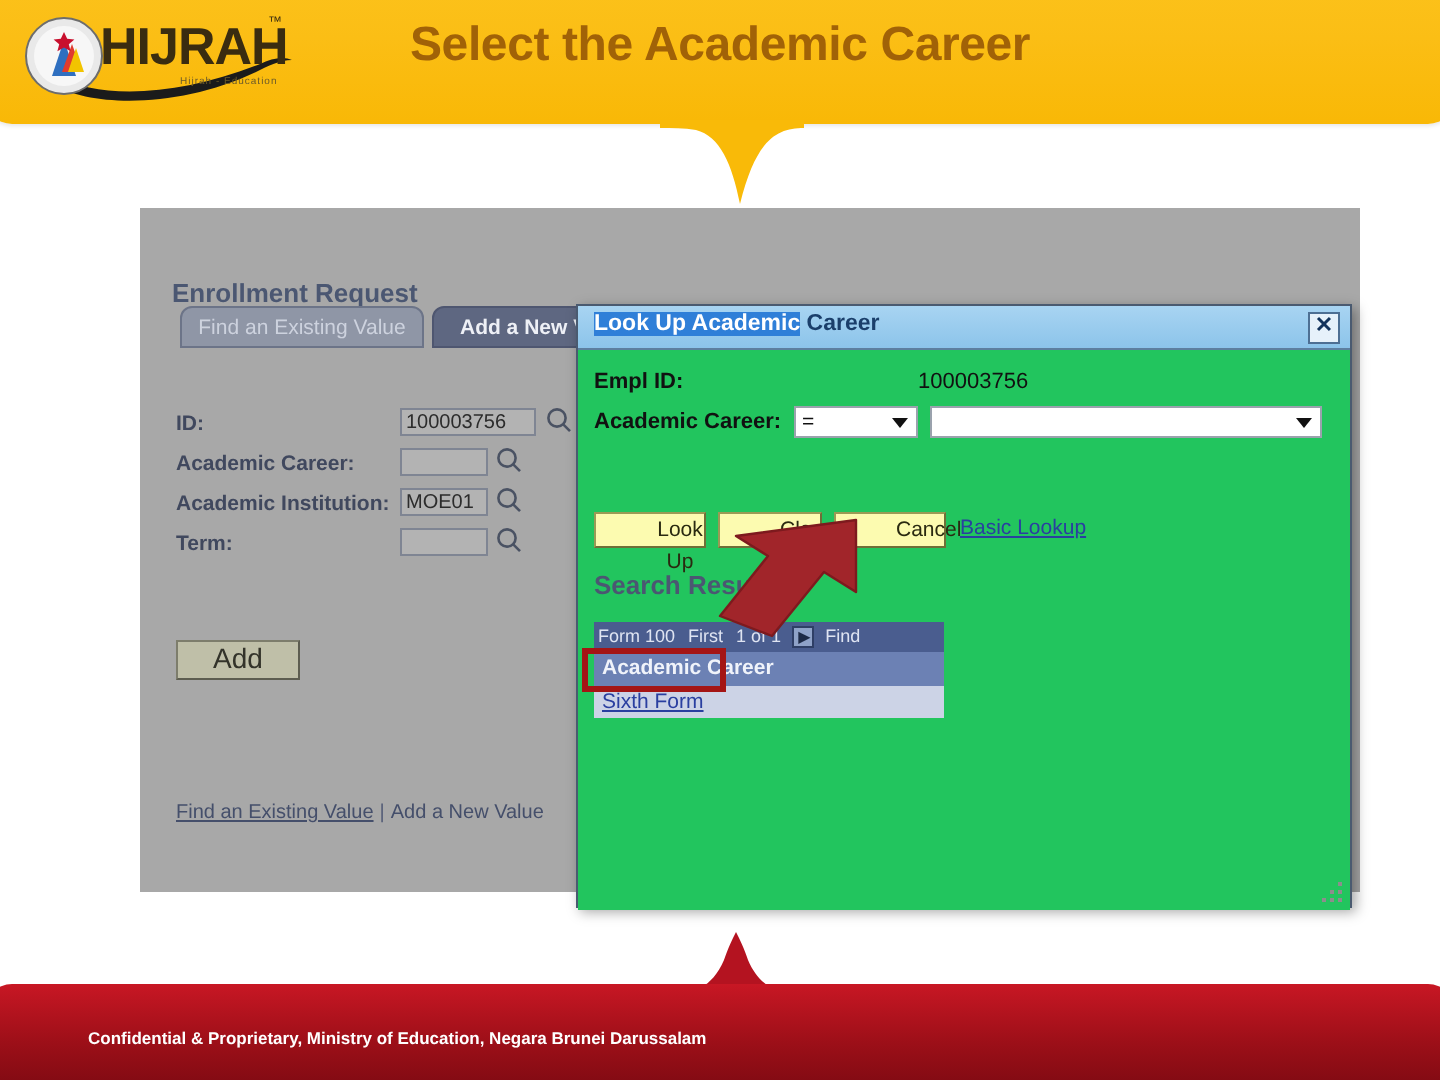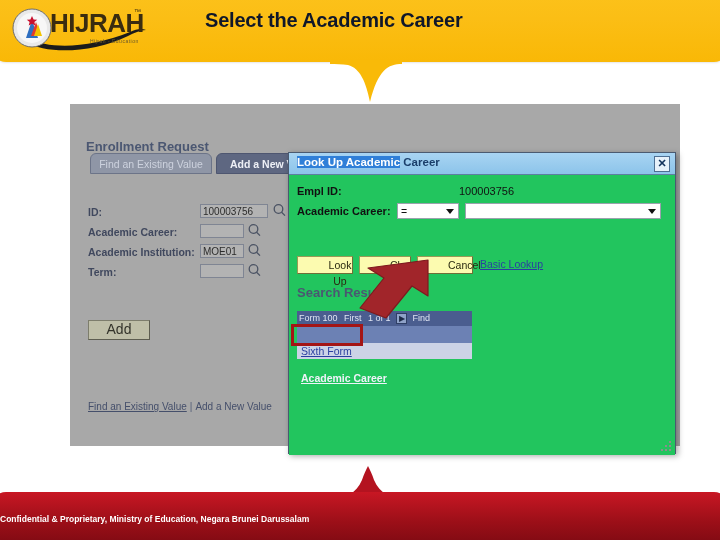--- a/index.html
+++ b/index.html
@@ -74,23 +74,23 @@
     font-size: 5px;
     color: #6b5a2a;
     letter-spacing: 0.5px;
   }
 
   .header-title {
     position: absolute;
     left: 205px;
     top: 9px;
     width: 512px;
-    font-size: 20px;
-    font-weight: bold;
-    color: #0f172a;
+    font-size: 24px;
+    font-weight: bold;
+    color: #a16207;
     font-family: "Liberation Sans", sans-serif;
     letter-spacing: -0.2px;
     white-space: nowrap;
   }
 
   
   .app-page {
     position: absolute;
     left: 70px;
     top: 104px;
@@ -386,22 +386,20 @@
     font-size: 10.5px;
     line-height: 17px;
     font-family: "Liberation Sans", sans-serif;
   }
   .result-head .col {
     position: absolute;
     left: 4px;
     top: 0;
     color: #f0f3fa;
     font-weight: bold;
-    text-decoration: underline;
-    margin-top: 44px;
   }
   .result-row {
     position: absolute;
     left: 8px;
     top: 168px;
     width: 175px;
     height: 16px;
     background: #ccd3e6;
     font-size: 10.5px;
     line-height: 16px;
@@ -471,20 +469,21 @@
   .footer-tail svg { display: block; }
   .footer-text {
     position: absolute;
     left: 8px;
     top: 22px;
     font-size: 8.5px;
     font-weight: bold;
     color: #ffffff;
     font-family: "Liberation Sans", sans-serif;
     white-space: nowrap;
+    padding-left: 44px;
   }
 </style>
 </head>
 <body>
 
 <div class="header-bubble"></div>
 <div class="header-tail">
   <svg width="72" height="42" viewBox="0 0 72 42">
     <path d="M0,0 L72,0 L72,4 C58,4 48,10 40,42 C36,22 30,8 18,5 C12,4 6,4 0,4 Z" fill="#f9ba08"></path>
   </svg>

